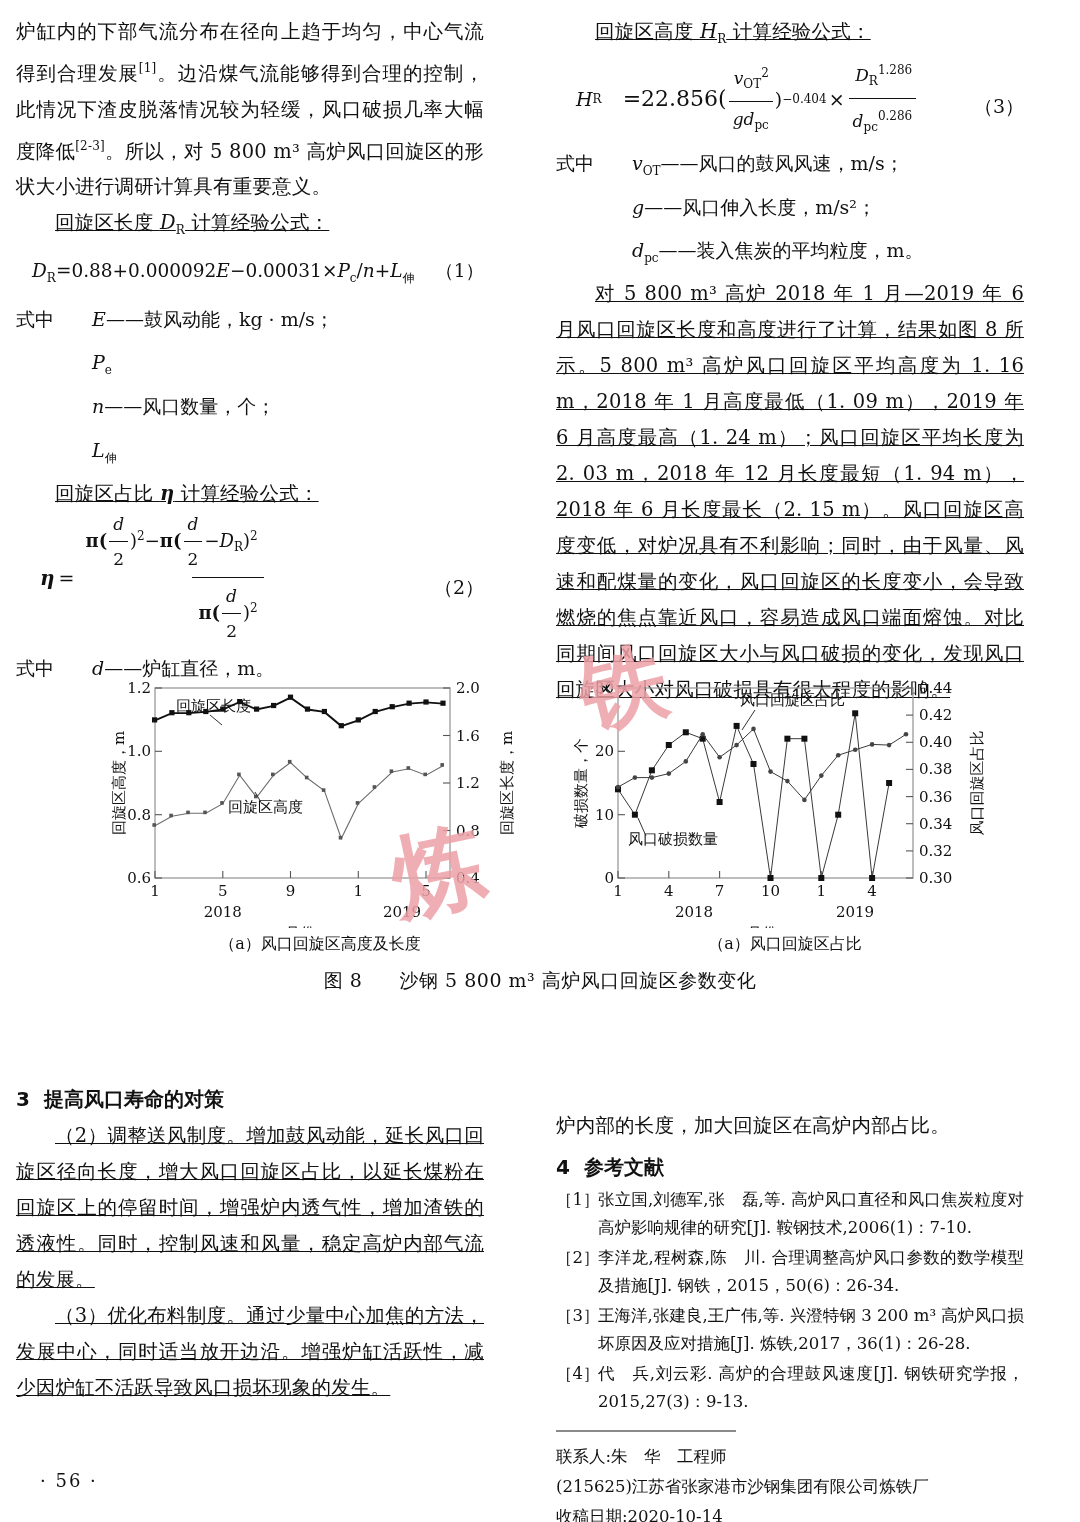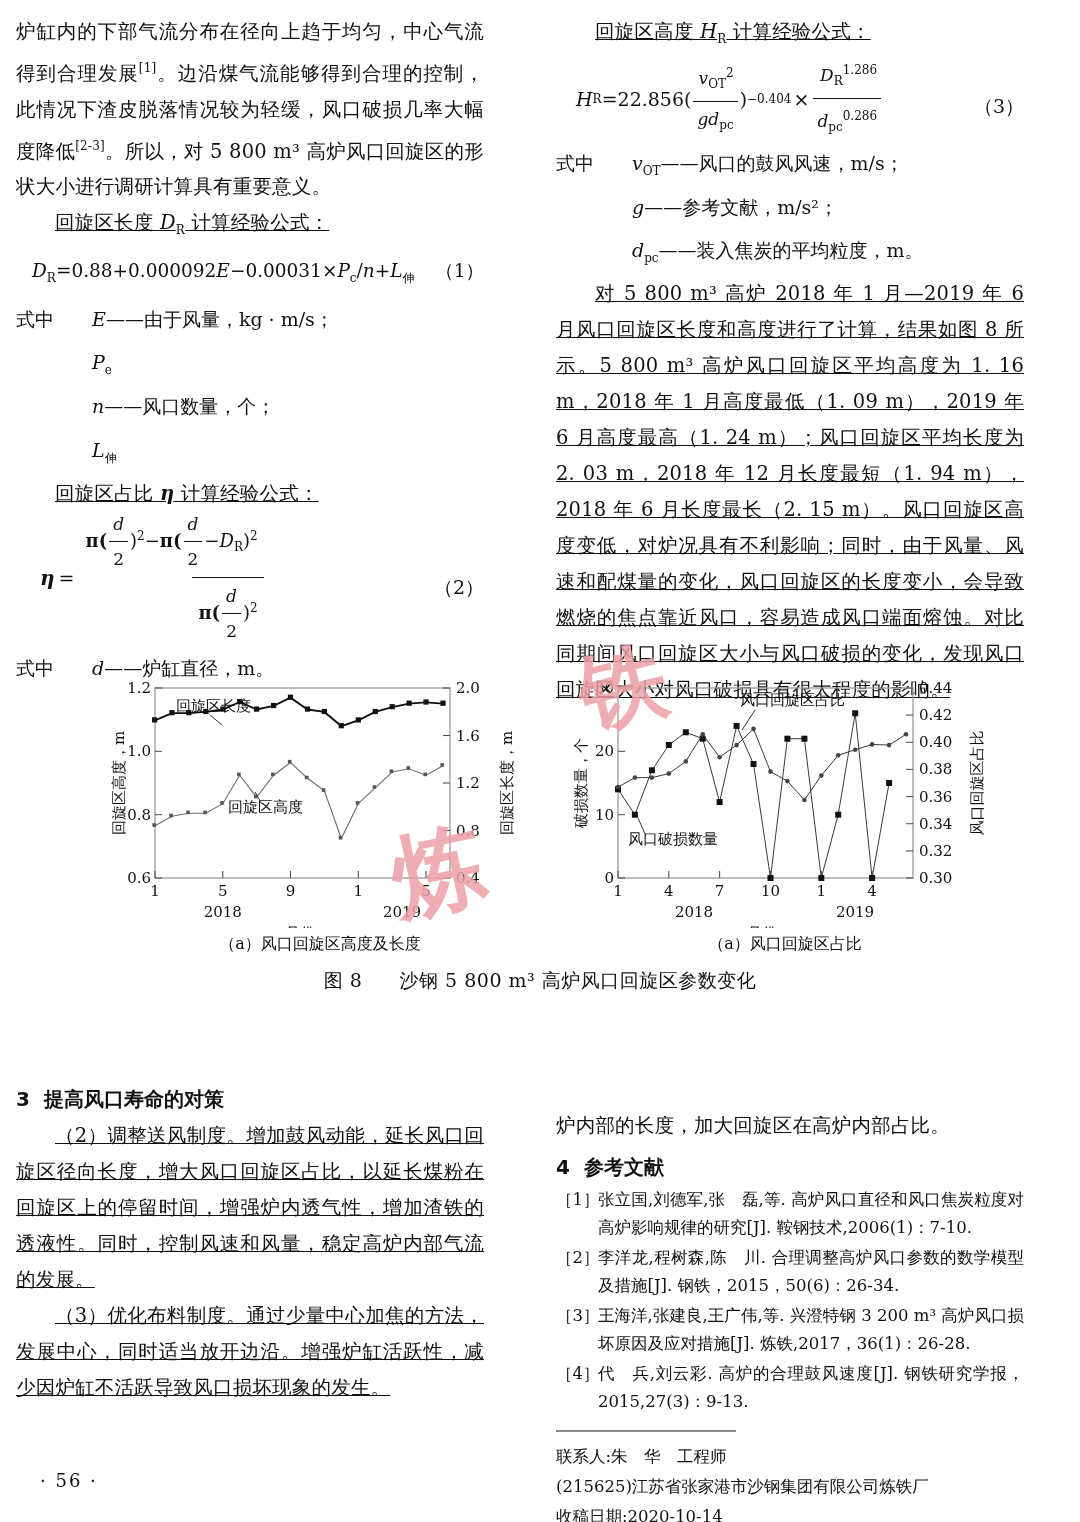--- a/index.html
+++ b/index.html
@@ -106,21 +106,21 @@
 
     <div class="formula" style="padding-left:16px;font-size:18.5px;">
       <i class="v">D</i><span class="sub">R</span><span>=0.88+0.000092</span><i class="v">E</i><span>−0.00031×</span><i class="v">P</i><span class="sub">c</span><span>/</span><i class="v">n</i><span>+</span><i class="v">L</i><span class="sub">伸</span>
       <span class="num">（1）</span>
     </div>
 
     <div style="font-size:19px;line-height:36px;">
       <div style="display:flex;">
         <span style="width:76px;flex:none;">式中</span>
         <span><i class="v">E</i><span class="sub"></span></span>
-        <span>——由于风量，kg · m/s；</span>
+        <span>——鼓风动能，kg · m/s；</span>
       </div>
       <div style="display:flex;padding-left:76px;">
         <span><i class="v">P</i><span class="sub">e</span></span>
       </div>
       <div style="display:flex;padding-left:76px;">
         <span><i class="v">n</i><span class="sub"></span></span>
         <span>——风口数量，个；</span>
       </div>
       <div style="display:flex;padding-left:76px;">
         <span><i class="v">L</i><span class="sub">伸</span></span>
@@ -176,21 +176,21 @@
   <div class="col col-right">
 
     <p class="body indent" style="margin-top:14px;">
       <span>回旋区高度 </span><i class="v">H</i><span class="sub">R</span><span> 计算经验公式：</span>
     </p>
 
     <div class="formula" style="height:76px;">
       <div class="eqwrap" style="padding-left:20px;height:72px;">
         <i class="v" style="font-size:19px;">H</i>
           <span class="sub">R</span>
-        <span style="font-size:19px;">=22.856(</span>
+        <span style="font-size:22px;margin-left:21px;">=22.856(</span>
         <span class="frac">
           <span class="top"><i class="v">v</i><span class="sub">OT</span><span class="sup">2</span></span>
           <span class="bot"><i class="v">g</i><i class="v">d</i><span class="sub">pc</span></span>
         </span>
         <span style="font-size:19px;">)</span>
           <span class="sup">−0.404</span>
         <span style="font-size:19px;margin:0 2px;">×</span>
         <span class="frac">
           <span class="top"><i class="v">D</i><span class="sub">R</span><span class="sup">1.286</span></span>
           <span class="bot"><i class="v">d</i><span class="sub">pc</span><span class="sup">0.286</span></span>
@@ -200,21 +200,21 @@
     </div>
 
     <div style="font-size:19px;line-height:36px;">
       <div style="display:flex;">
         <span style="width:76px;flex:none;">式中</span>
         <span><i class="v">v</i><span class="sub">OT</span></span>
         <span>——风口的鼓风风速，m/s；</span>
       </div>
       <div style="display:flex;padding-left:76px;">
         <span><i class="v">g</i><span class="sub"></span></span>
-        <span>——参考文献，m/s²；</span>
+        <span>——风口伸入长度，m/s²；</span>
       </div>
       <div style="display:flex;padding-left:76px;">
         <span><i class="v">d</i><span class="sub">pc</span></span>
         <span>——装入焦炭的平均粒度，m。</span>
       </div>
     </div>
 
     <p class="body indent">对 5 800 m³ 高炉 2018 年 1 月—2019 年 6 月风口回旋区长度和高度进行了计算，结果如图 8 所示。5 800 m³ 高炉风口回旋区平均高度为 1. 16 m，2018 年 1 月高度最低（1. 09 m），2019 年 6 月高度最高（1. 24 m）；风口回旋区平均长度为 2. 03 m，2018 年 12 月长度最短（1. 94 m），2018 年 6 月长度最长（2. 15 m）。风口回旋区高度变低，对炉况具有不利影响；同时，由于风量、风速和配煤量的变化，风口回旋区的长度变小，会导致燃烧的焦点靠近风口，容易造成风口端面熔蚀。对比同期间风口回旋区大小与风口破损的变化，发现风口回旋区大小对风口破损具有很大程度的影响。</p>
 
     <div style="height:400px;"></div>

